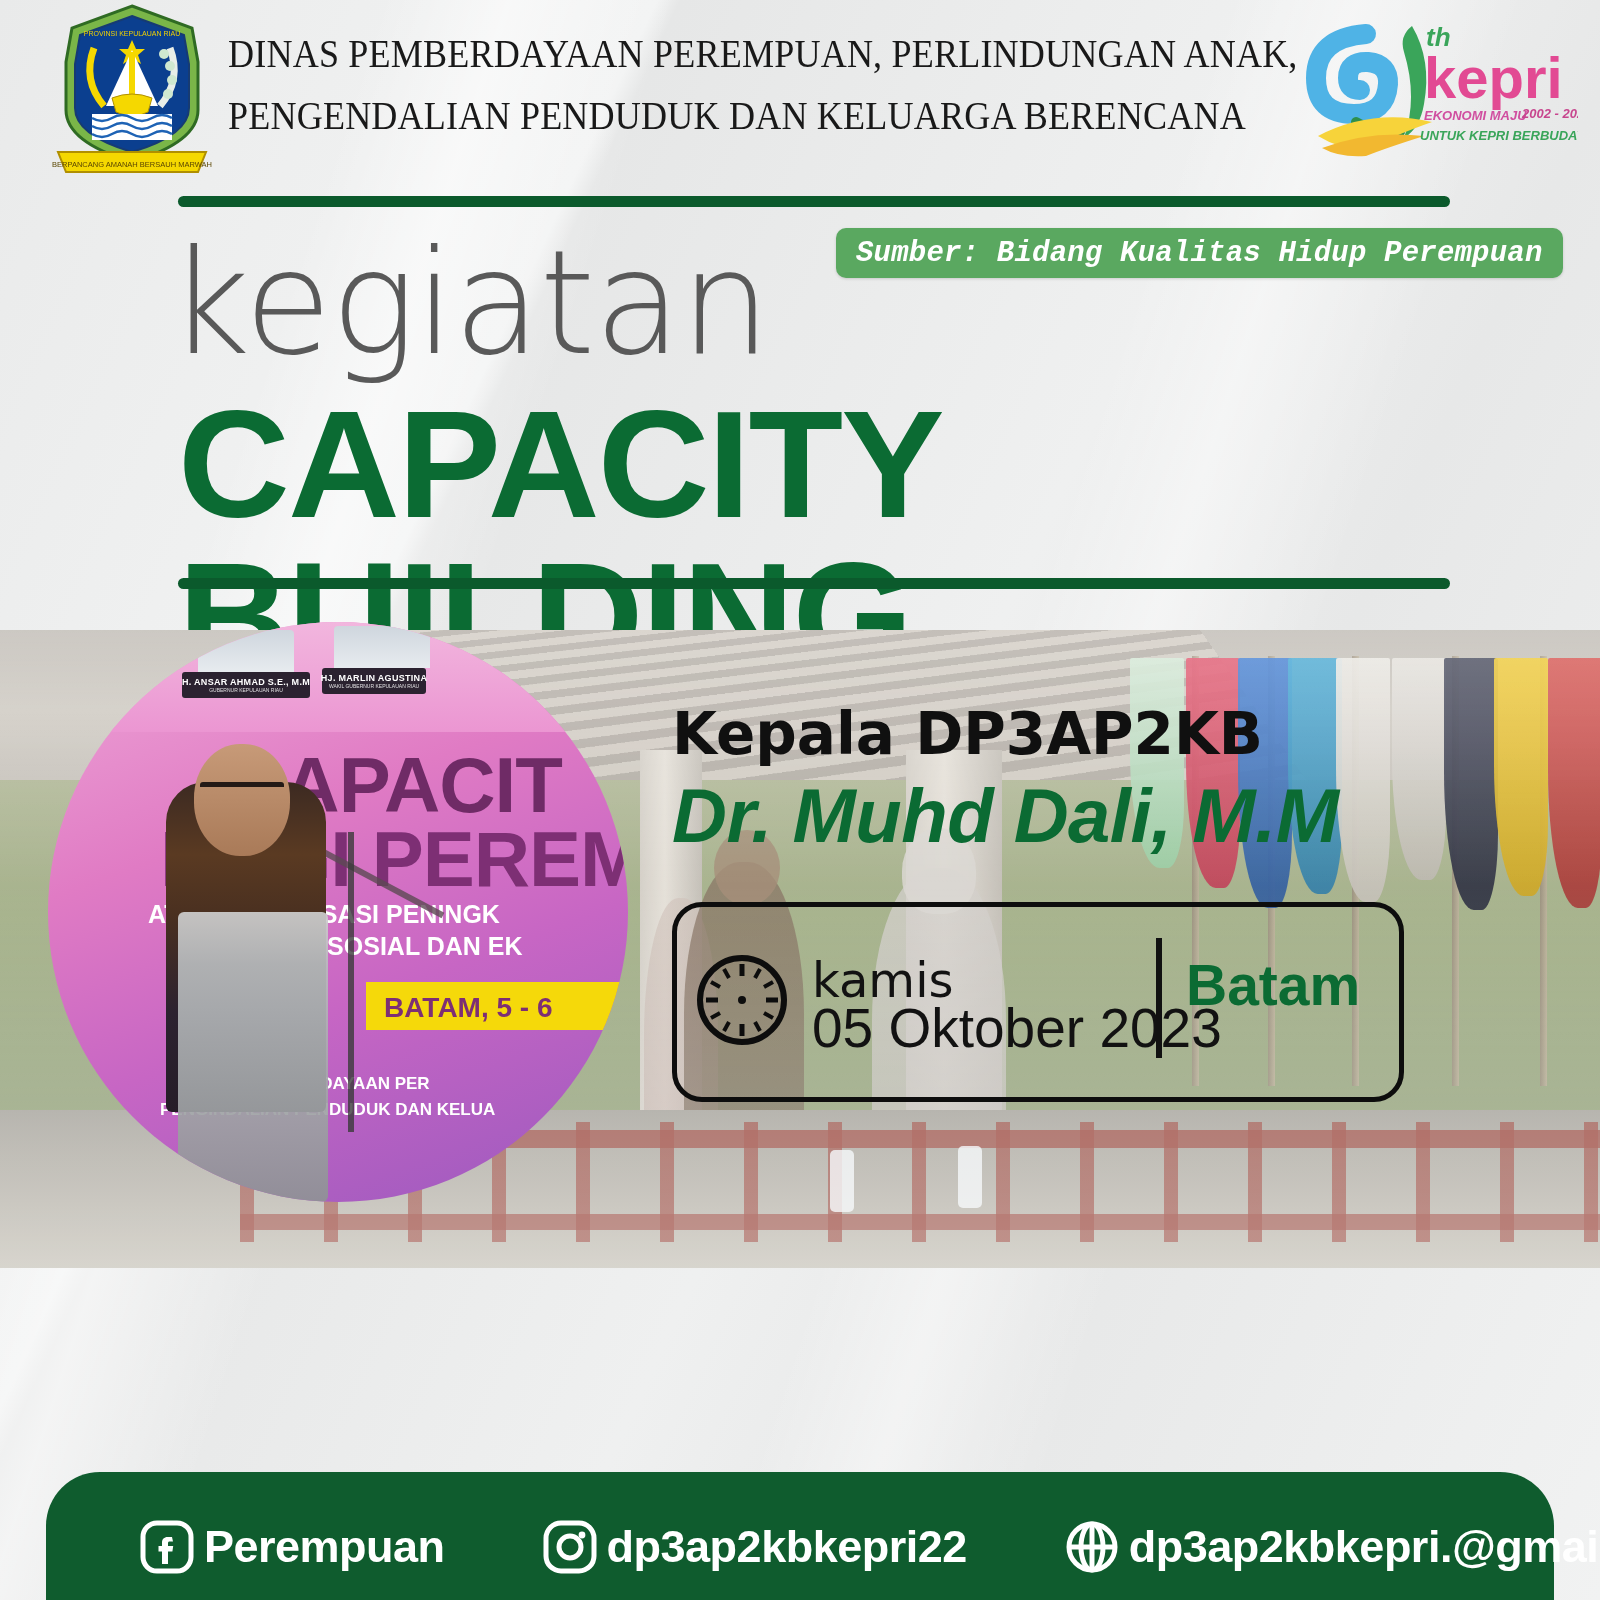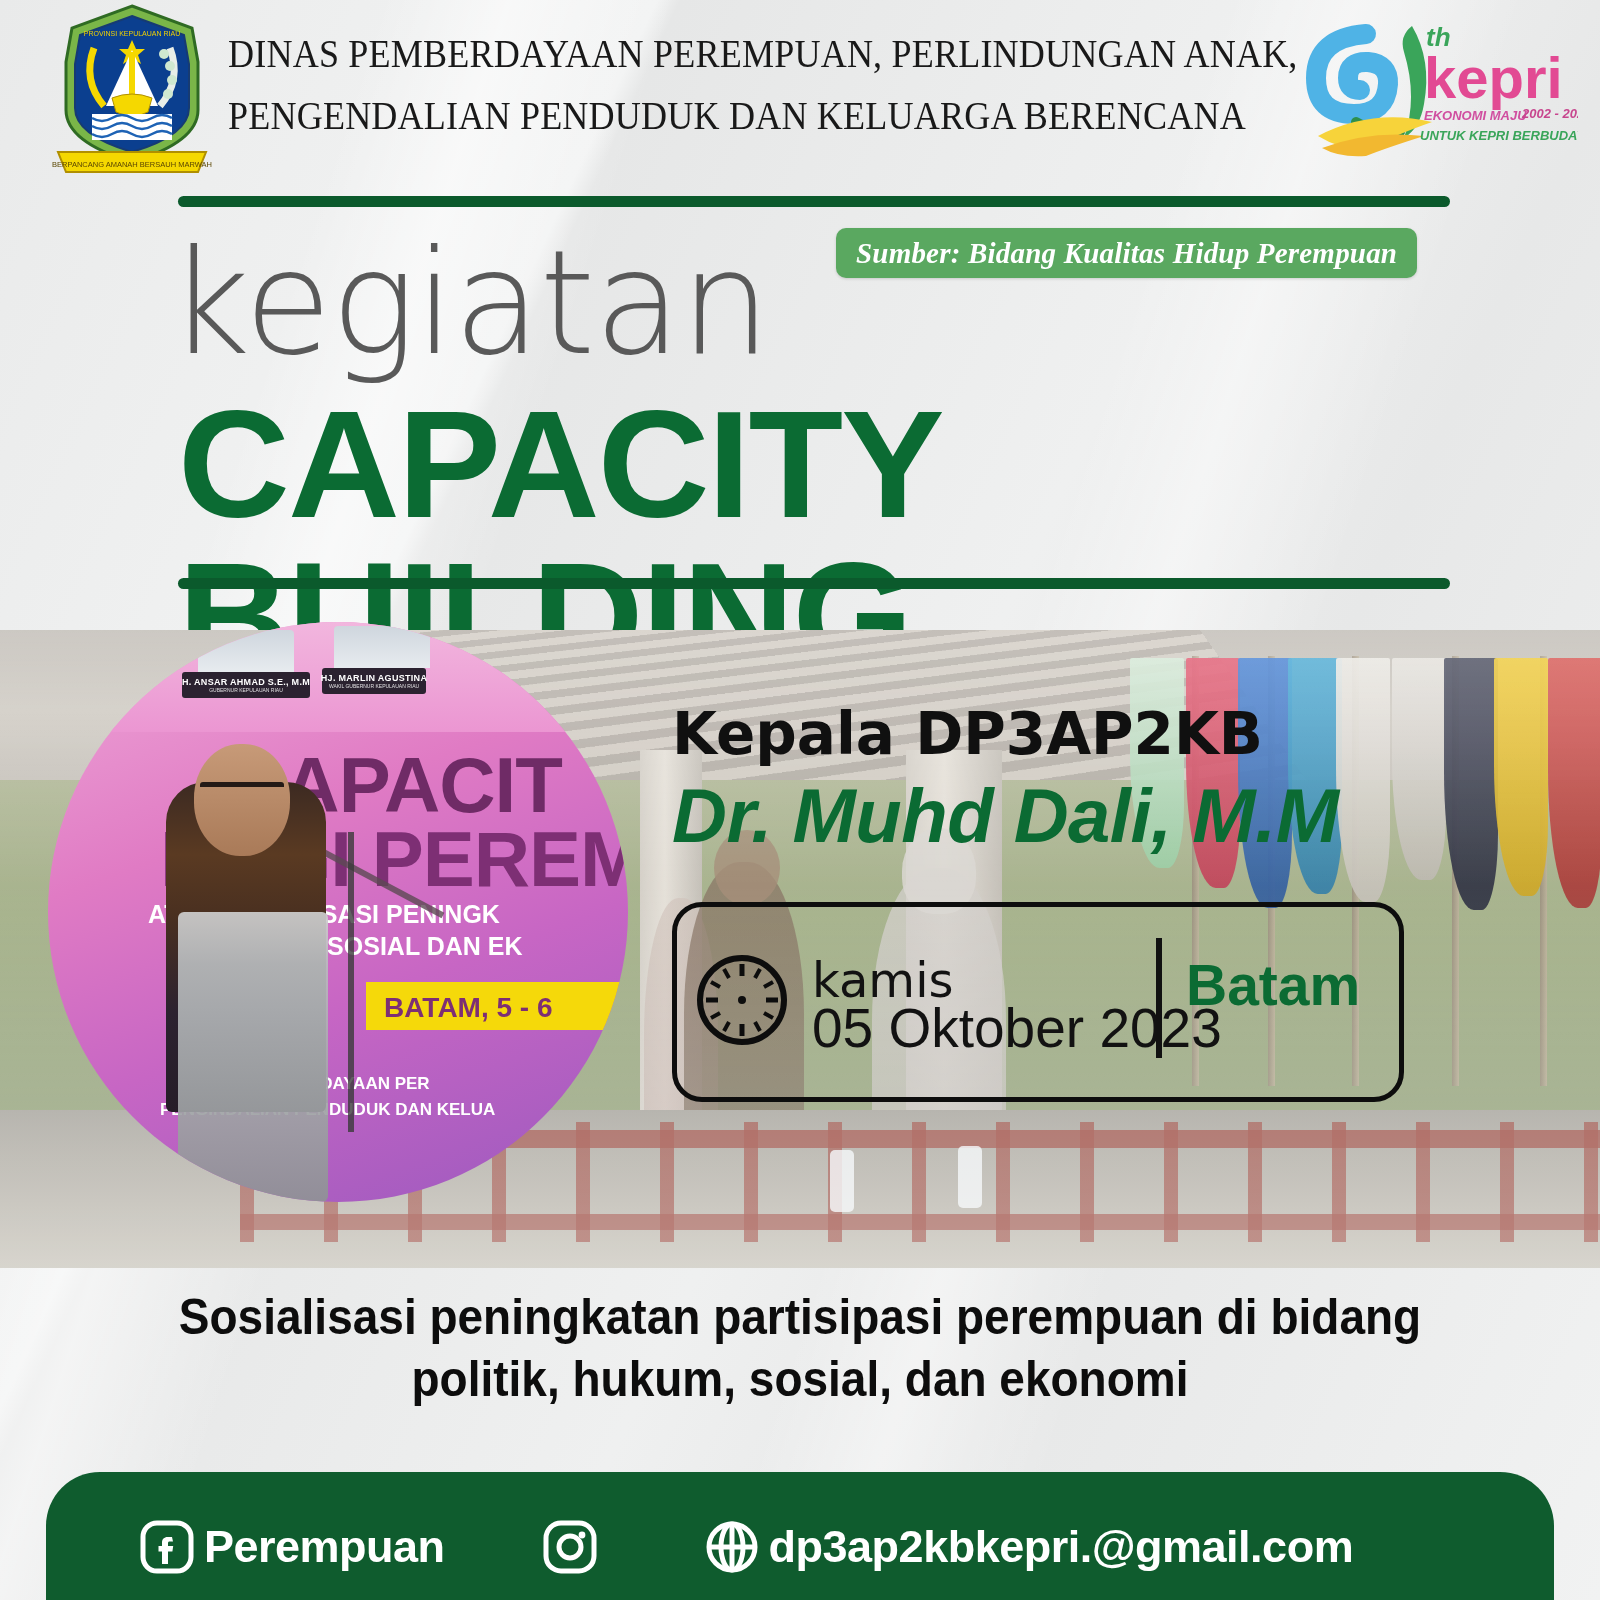--- a/index.html
+++ b/index.html
@@ -32,21 +32,21 @@
   .rule{position:absolute;left:178px;width:1272px;height:11px;background:#0b5a2c;border-radius:6px;}
   .rule.top{top:196px;}
   .rule.bottom{top:578px;}
 
   .badge{
     position:absolute;left:836px;top:228px;height:50px;
     background:#5aa860;border-radius:10px;display:flex;align-items:center;
     padding:0 20px;box-shadow:0 1px 3px rgba(0,0,0,.15);
   }
   .badge span{color:#fff;font-size:29px;font-weight:bold;font-style:italic;letter-spacing:.2px;
-    font-family:Liberation Serif, serif;}
+    font-family:Liberation Mono, monospace;}
 
   .title-kegiatan{
     position:absolute;left:168px;top:230px;
     font-size:145px;line-height:145px;color:#595959;font-weight:300;
     font-family:"DejaVu Sans",sans-serif;letter-spacing:-1px;
     transform:scaleX(.98);transform-origin:left top;
   }
   .title-capacity{
     position:absolute;left:178px;top:388px;
     font-size:152px;line-height:152px;color:#0b6b33;font-weight:bold;
@@ -313,24 +313,20 @@
           <line x1="28" y1="15" x2="33" y2="24"></line>
       </g>
       <circle cx="46" cy="46" r="4" fill="#0d0d0d"></circle>
     </svg>
   </div>
   <div class="kamis">kamis</div>
   <div class="tanggal">05 Oktober 2023</div>
   <div class="divider"></div>
   <div class="batam">Batam</div>
 
-  <div class="caption">
-    <div>Sosialisasi peningkatan partisipasi perempuan di bidang</div>
-    <div>politik, hukum,  sosial, dan ekonomi</div>
-  </div>
 
   <div class="footer">
 
     <div class="fitem f1">
       <span class="ficon">
         <svg viewBox="0 0 54 54" width="54" height="54">
           <rect x="3" y="3" width="48" height="48" rx="14" fill="none" stroke="#fff" stroke-width="5"></rect>
           <path d="M32 17h-4.5c-3.3 0-5.5 2.2-5.5 5.6V26h-3.5v5.6H22V44h6V31.6h4.4l.8-5.6H28v-2.6c0-1.2.4-1.8 1.8-1.8H33z" fill="#fff"></path>
         </svg>
       </span>
@@ -338,20 +334,21 @@
     </div>
 
     <div class="fitem f2">
       <span class="ficon">
         <svg viewBox="0 0 54 54" width="54" height="54">
           <rect x="3" y="3" width="48" height="48" rx="15" fill="none" stroke="#fff" stroke-width="5"></rect>
           <circle cx="27" cy="27" r="11" fill="none" stroke="#fff" stroke-width="5"></circle>
           <circle cx="39" cy="15" r="3.4" fill="#fff"></circle>
         </svg>
       </span>
+      <span class="fl">dp3ap2kbkepri22</span>
     </div>
 
     <div class="fitem f3">
       <span class="ficon">
         <svg viewBox="0 0 54 54" width="54" height="54">
           <circle cx="27" cy="27" r="23" fill="none" stroke="#fff" stroke-width="5"></circle>
           <ellipse cx="27" cy="27" rx="11" ry="23" fill="none" stroke="#fff" stroke-width="5"></ellipse>
           <line x1="4" y1="27" x2="50" y2="27" stroke="#fff" stroke-width="5"></line>
           <line x1="27" y1="4" x2="27" y2="50" stroke="#fff" stroke-width="5"></line>
         </svg>

